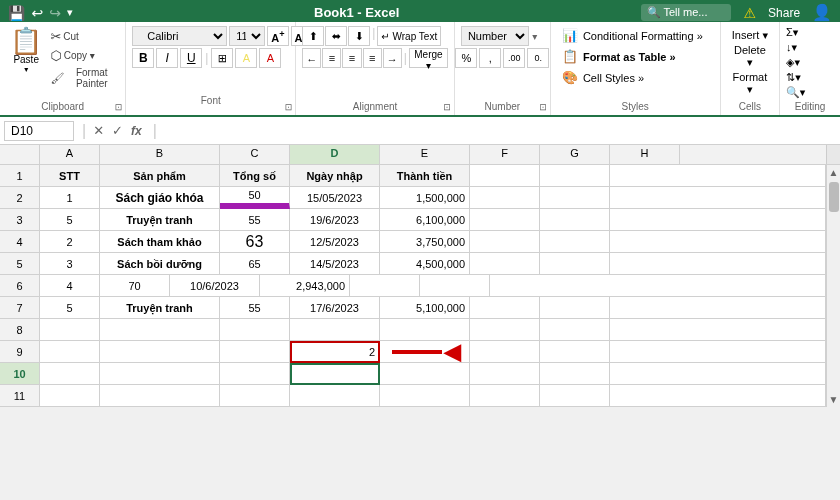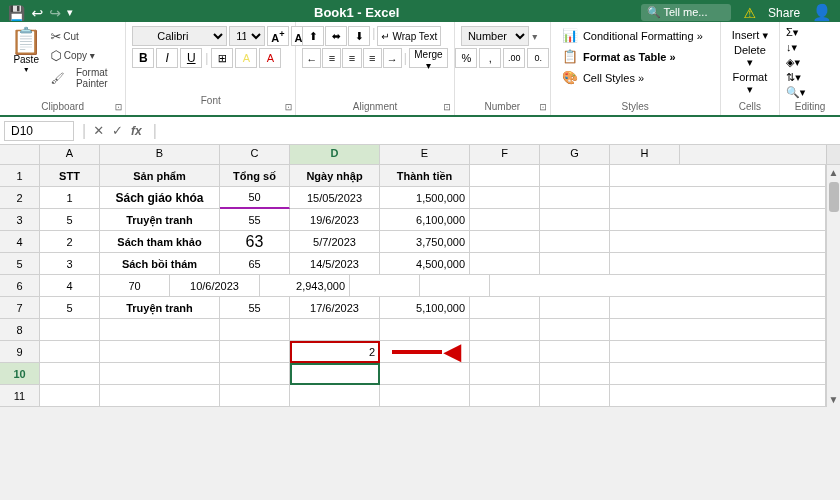--- a/index.html
+++ b/index.html
@@ -42,21 +42,21 @@
       <button style="border:none; background:transparent; cursor:pointer; padding:1px 2px; font-size:13px; display:flex; align-items:center; gap:2px; color:#444;">✂<span style="font-size:10px;">Cut</span></button>
       <button style="border:none; background:transparent; cursor:pointer; padding:1px 2px; font-size:13px; display:flex; align-items:center; gap:2px; color:#444;">⬡<span style="font-size:10px;">Copy ▾</span></button>
       <button style="border:none; background:transparent; cursor:pointer; padding:1px 2px; font-size:11px; display:flex; align-items:center; gap:2px; color:#444;">🖌<span style="font-size:10px;">Format Painter</span></button>
     </div>
     <span style="position:absolute; bottom:3px; left:50%; transform:translateX(-50%); font-size:10px; color:#666; white-space:nowrap;">Clipboard</span>
     <span style="position:absolute; bottom:3px; right:3px; font-size:9px; color:#666; cursor:pointer;">⊡</span>
   </div>
 
   <div style="padding:4px 6px 16px; border-right:1px solid #e0e0e0; position:relative; min-width:170px;">
     <div style="display:flex; gap:2px; margin-bottom:2px; align-items:center;">
-      <select style="border:1px solid #ccc; font-size:11px; height:20px; min-width:95px; padding:0 20px;">
+      <select style="border:1px solid #ccc; font-size:11px; height:20px; min-width:95px; padding:0 10px;">
         <option>Calibri</option>
       </select>
       <select style="border:1px solid #ccc; font-size:11px; height:20px; width:36px; padding:0 2px;">
         <option>11</option>
       </select>
       <button style="border:1px solid #ccc; background:#fff; cursor:pointer; height:20px; font-size:11px; padding:0 3px; font-weight:bold;">A<sup>+</sup></button>
       <button style="border:1px solid #ccc; background:#fff; cursor:pointer; height:20px; font-size:11px; padding:0 3px; font-weight:bold;">A<sup>-</sup></button>
     </div>
     <div style="display:flex; gap:2px; align-items:center;">
       <button style="border:1px solid #ccc; background:#fff; cursor:pointer; height:20px; width:22px; font-weight:900; font-size:12px;">B</button>
@@ -183,21 +183,21 @@
         <div style="width:90px; font-size:11px; border-right:1px solid #d0d0d0; border-bottom:1px solid #d0d0d0; padding:2px 4px; display:flex; align-items:center; justify-content:center; font-weight:bold; background:#f2f2f2;">Thành tiền</div>
         <div style="width:70px; font-size:11px; border-right:1px solid #d0d0d0; border-bottom:1px solid #d0d0d0; padding:2px 4px; background:#fff;"></div>
         <div style="width:70px; font-size:11px; border-right:1px solid #d0d0d0; border-bottom:1px solid #d0d0d0; padding:2px 4px; background:#fff;"></div>
         <div style="flex:1; font-size:11px; border-right:1px solid #d0d0d0; border-bottom:1px solid #d0d0d0; padding:2px 4px; background:#fff;"></div>
       </div>
 
       <div style="display:flex; height:22px;">
         <div style="width:40px; text-align:center; font-size:11px; border-right:1px solid #d0d0d0; border-bottom:1px solid #d0d0d0; background:#f2f2f2; flex-shrink:0; display:flex; align-items:center; justify-content:center; cursor:pointer;">2</div>
         <div style="width:60px; font-size:11px; border-right:1px solid #d0d0d0; border-bottom:1px solid #d0d0d0; padding:2px 4px; display:flex; align-items:center; justify-content:center;">1</div>
         <div style="width:120px; font-size:12px; border-right:1px solid #d0d0d0; border-bottom:1px solid #d0d0d0; padding:2px 4px; display:flex; align-items:center; justify-content:center; font-weight:bold;">Sách giáo khóa</div>
-        <div style="width:70px; font-size:11px; border-right:1px solid #d0d0d0; border-bottom:2px solid #a21caf; padding:2px 4px; display:flex; align-items:center; justify-content:center;">50</div>
+        <div style="width:70px; font-size:11px; border-right:1px solid #d0d0d0; border-bottom:6px solid #a21caf; padding:2px 4px; display:flex; align-items:center; justify-content:center;">50</div>
         <div style="width:90px; font-size:11px; border-right:1px solid #d0d0d0; border-bottom:1px solid #d0d0d0; padding:2px 4px; display:flex; align-items:center; justify-content:center;">15/05/2023</div>
         <div style="width:90px; font-size:11px; border-right:1px solid #d0d0d0; border-bottom:1px solid #d0d0d0; padding:2px 4px; display:flex; align-items:center; justify-content:flex-end;">1,500,000</div>
         <div style="width:70px; border-right:1px solid #d0d0d0; border-bottom:1px solid #d0d0d0;"></div>
         <div style="width:70px; border-right:1px solid #d0d0d0; border-bottom:1px solid #d0d0d0;"></div>
         <div style="flex:1; border-right:1px solid #d0d0d0; border-bottom:1px solid #d0d0d0;"></div>
       </div>
 
       <div style="display:flex; height:22px;">
         <div style="width:40px; text-align:center; font-size:11px; border-right:1px solid #d0d0d0; border-bottom:1px solid #d0d0d0; background:#f2f2f2; flex-shrink:0; display:flex; align-items:center; justify-content:center; cursor:pointer;">3</div>
         <div style="width:60px; font-size:11px; border-right:1px solid #d0d0d0; border-bottom:1px solid #d0d0d0; padding:2px 4px; display:flex; align-items:center; justify-content:center;">5</div>
@@ -208,31 +208,31 @@
         <div style="width:70px; border-right:1px solid #d0d0d0; border-bottom:1px solid #d0d0d0;"></div>
         <div style="width:70px; border-right:1px solid #d0d0d0; border-bottom:1px solid #d0d0d0;"></div>
         <div style="flex:1; border-right:1px solid #d0d0d0; border-bottom:1px solid #d0d0d0;"></div>
       </div>
 
       <div style="display:flex; height:22px;">
         <div style="width:40px; text-align:center; font-size:11px; border-right:1px solid #d0d0d0; border-bottom:1px solid #d0d0d0; background:#f2f2f2; flex-shrink:0; display:flex; align-items:center; justify-content:center; cursor:pointer;">4</div>
         <div style="width:60px; font-size:11px; border-right:1px solid #d0d0d0; border-bottom:1px solid #d0d0d0; padding:2px 4px; display:flex; align-items:center; justify-content:center;">2</div>
         <div style="width:120px; font-size:11px; border-right:1px solid #d0d0d0; border-bottom:1px solid #d0d0d0; padding:2px 4px; display:flex; align-items:center; justify-content:center; font-weight:bold;">Sách tham khảo</div>
         <div style="width:70px; font-size:16px; border-right:1px solid #d0d0d0; border-bottom:1px solid #d0d0d0; padding:2px 4px; display:flex; align-items:center; justify-content:center;">63</div>
-        <div style="width:90px; font-size:11px; border-right:1px solid #d0d0d0; border-bottom:1px solid #d0d0d0; padding:2px 4px; display:flex; align-items:center; justify-content:center;">5/7/2023</div>
+        <div style="width:90px; font-size:11px; border-right:1px solid #d0d0d0; border-bottom:1px solid #d0d0d0; padding:2px 4px; display:flex; align-items:center; justify-content:center;">12/5/2023</div>
         <div style="width:90px; font-size:11px; border-right:1px solid #d0d0d0; border-bottom:1px solid #d0d0d0; padding:2px 4px; display:flex; align-items:center; justify-content:flex-end;">3,750,000</div>
         <div style="width:70px; border-right:1px solid #d0d0d0; border-bottom:1px solid #d0d0d0;"></div>
         <div style="width:70px; border-right:1px solid #d0d0d0; border-bottom:1px solid #d0d0d0;"></div>
         <div style="flex:1; border-right:1px solid #d0d0d0; border-bottom:1px solid #d0d0d0;"></div>
       </div>
 
       <div style="display:flex; height:22px;">
         <div style="width:40px; text-align:center; font-size:11px; border-right:1px solid #d0d0d0; border-bottom:1px solid #d0d0d0; background:#f2f2f2; flex-shrink:0; display:flex; align-items:center; justify-content:center; cursor:pointer;">5</div>
         <div style="width:60px; font-size:11px; border-right:1px solid #d0d0d0; border-bottom:1px solid #d0d0d0; padding:2px 4px; display:flex; align-items:center; justify-content:center;">3</div>
-        <div style="width:120px; font-size:11px; border-right:1px solid #d0d0d0; border-bottom:1px solid #d0d0d0; padding:2px 4px; display:flex; align-items:center; justify-content:center; font-weight:bold;">Sách bồi thám</div>
+        <div style="width:120px; font-size:11px; border-right:1px solid #d0d0d0; border-bottom:1px solid #d0d0d0; padding:2px 4px; display:flex; align-items:center; justify-content:center; font-weight:bold;">Sách bồi dưỡng</div>
         <div style="width:70px; font-size:11px; border-right:1px solid #d0d0d0; border-bottom:1px solid #d0d0d0; padding:2px 4px; display:flex; align-items:center; justify-content:center;">65</div>
         <div style="width:90px; font-size:11px; border-right:1px solid #d0d0d0; border-bottom:1px solid #d0d0d0; padding:2px 4px; display:flex; align-items:center; justify-content:center;">14/5/2023</div>
         <div style="width:90px; font-size:11px; border-right:1px solid #d0d0d0; border-bottom:1px solid #d0d0d0; padding:2px 4px; display:flex; align-items:center; justify-content:flex-end;">4,500,000</div>
         <div style="width:70px; border-right:1px solid #d0d0d0; border-bottom:1px solid #d0d0d0;"></div>
         <div style="width:70px; border-right:1px solid #d0d0d0; border-bottom:1px solid #d0d0d0;"></div>
         <div style="flex:1; border-right:1px solid #d0d0d0; border-bottom:1px solid #d0d0d0;"></div>
       </div>
 
       <div style="display:flex; height:22px;">
         <div style="width:40px; text-align:center; font-size:11px; border-right:1px solid #d0d0d0; border-bottom:1px solid #d0d0d0; background:#f2f2f2; flex-shrink:0; display:flex; align-items:center; justify-content:center; cursor:pointer;">6</div>

